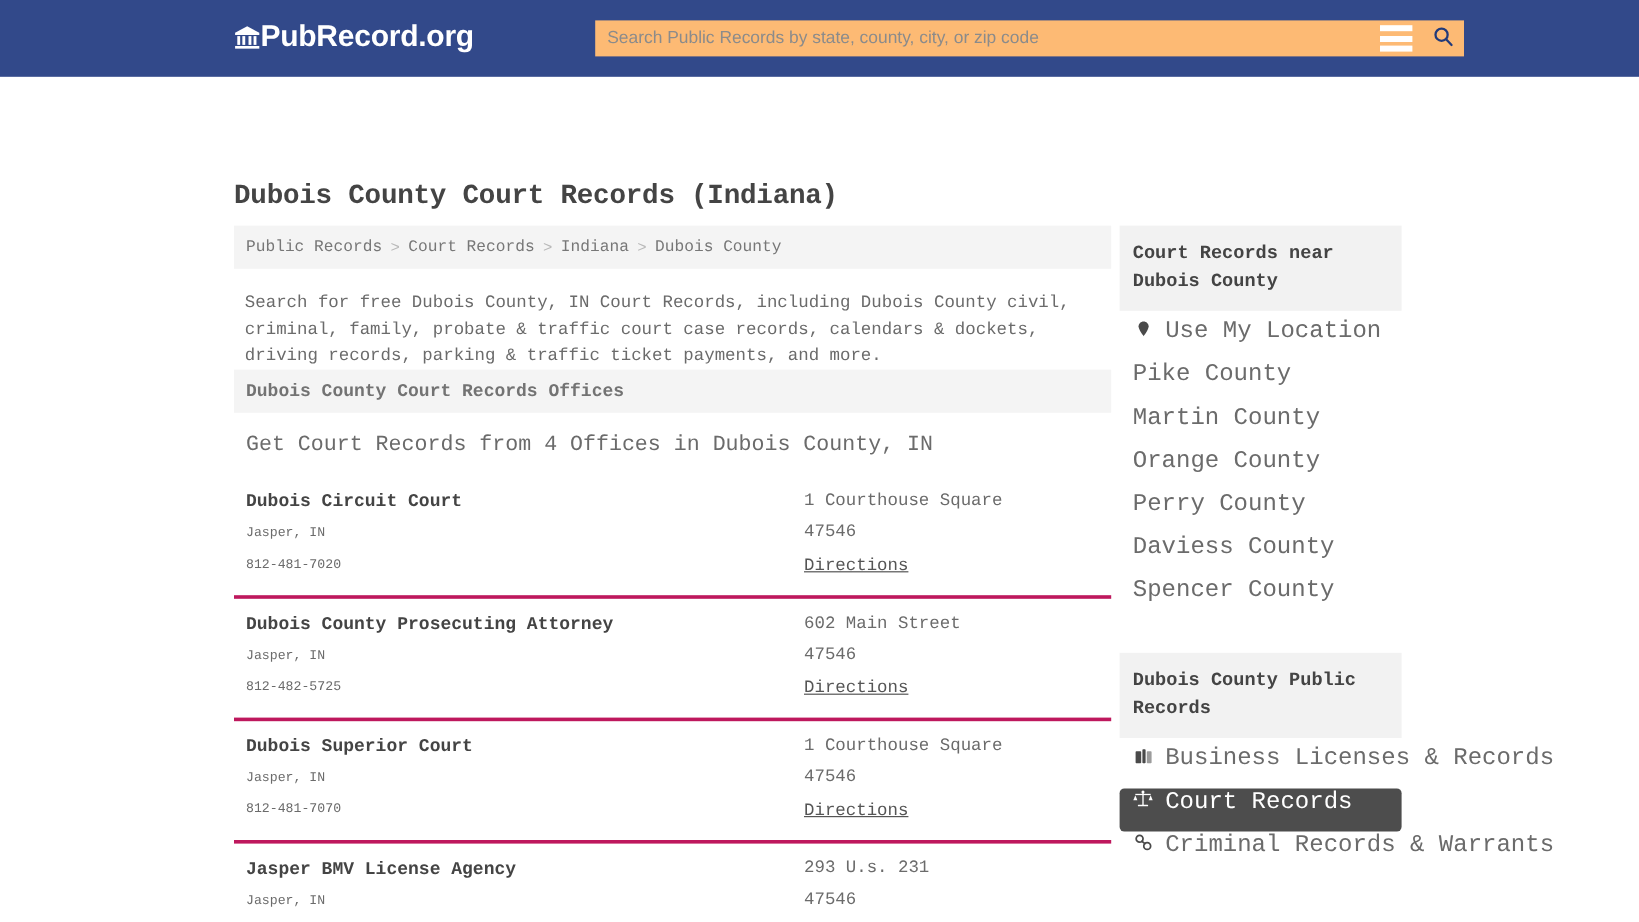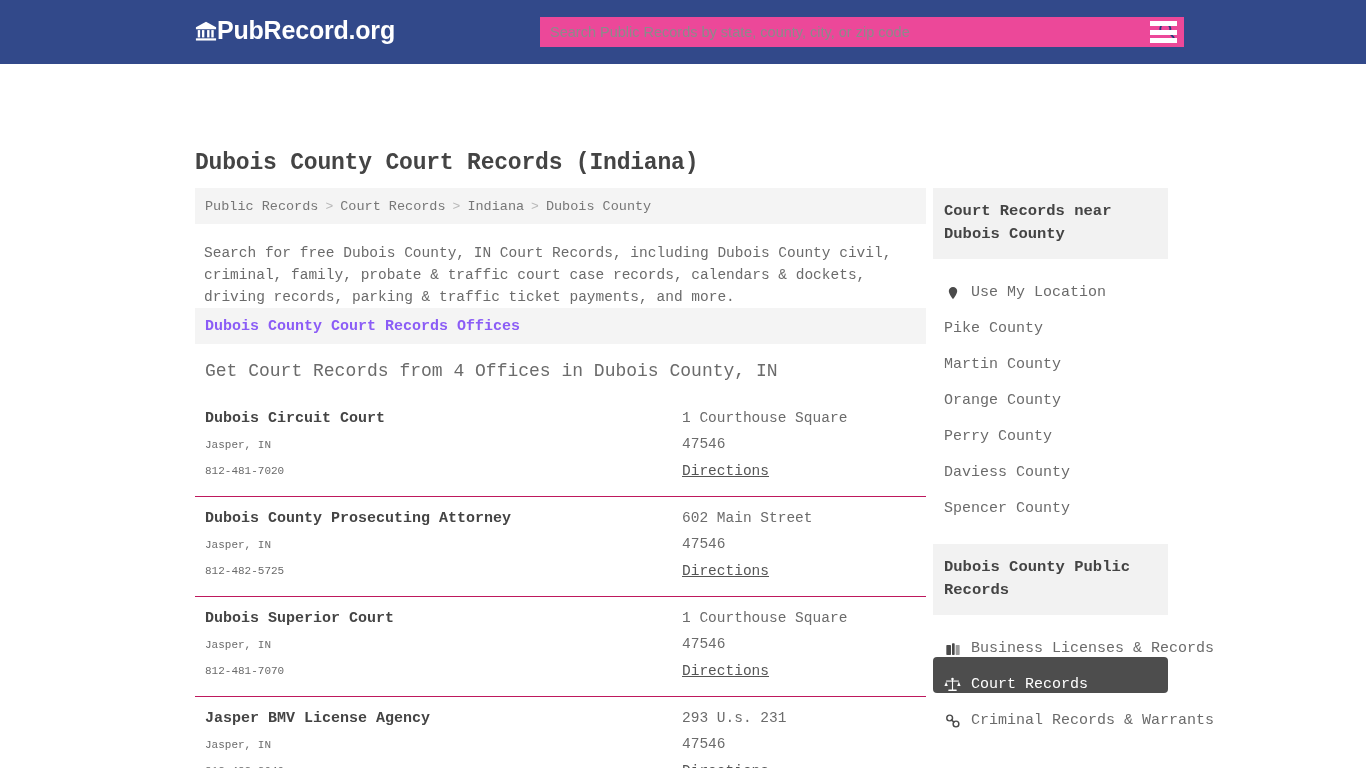--- a/index.html
+++ b/index.html
@@ -40,26 +40,25 @@
     font-size: 25px;
     font-weight: bold;
     letter-spacing: -0.2px;
     line-height: 1;
     white-space: nowrap;
   }
   .search-wrap {
     position: absolute;
     left: 496px;
     top: 17px;
-    width: 644px;
+    width: 724px;
     height: 30px;
-    background: #ec4899;
-    display: flex;
-    align-items: center;
-    margin-left: 44px;
+    background: #fdba74;
+    display: flex;
+    align-items: center;
   }
   .search-input {
     flex: 1;
     height: 28px;
     border: none;
     outline: none;
     background: transparent;
     padding: 0 10px;
     font-family: "Liberation Sans", sans-serif;
     font-size: 14.5px;
@@ -157,39 +156,39 @@
 
   
   .section-head {
     background: #f4f4f4;
     height: 36px;
     display: flex;
     align-items: center;
     padding: 0 10px;
     font-size: 15px;
     font-weight: bold;
-    color: #8b5cf6;
+    color: #737373;
     text-align: right;
   }
   .section-sub {
     padding: 17px 10px 6px 10px;
     font-size: 18px;
     color: #6b6b6b;
   }
 
   
   .office-list { margin-top: 10px; }
   .office {
     display: flex;
     padding: 13px 10px 16px 10px;
-    border-bottom: 1px solid #be185d;
+    border-bottom: 3px solid #be185d;
   }
   .office:last-child { border-bottom: none; }
   .office-left { width: 465px; }
-  .office-right { flex: 1; margin-left: 12px; }
+  .office-right { flex: 1; }
   .office-name {
     font-size: 15px;
     font-weight: bold;
     color: #444444;
     text-decoration: none;
     display: block;
     margin-bottom: 10px;
   }
   .office-line {
     font-size: 11px;
@@ -216,25 +215,25 @@
     background: #f2f2f2;
     padding: 12px 11px 13px 11px;
     font-size: 15.5px;
     font-weight: bold;
     color: #444444;
     line-height: 23px;
   }
   .side-list { padding-top: 6px; }
   .side-item {
     display: flex;
-    align-items: flex-end;
+    align-items: flex-start;
     gap: 10px;
     height: 36px;
     padding: 0 11px;
-    font-size: 15px;
+    font-size: 20px;
     color: #6b6b6b;
     text-decoration: none;
     border-radius: 4px;
     cursor: pointer;
   }
   .side-item.active {
     background: #4d4d4d;
     color: #ffffff;
   }
   .side-item .ico {

